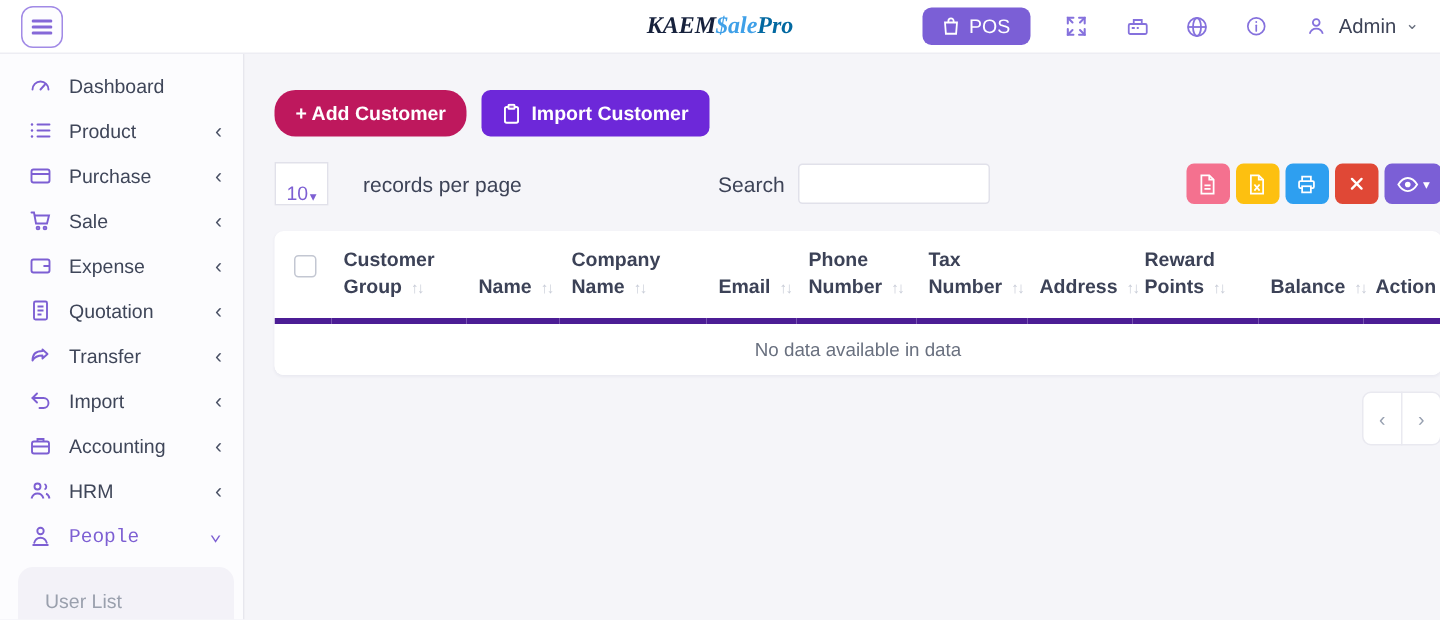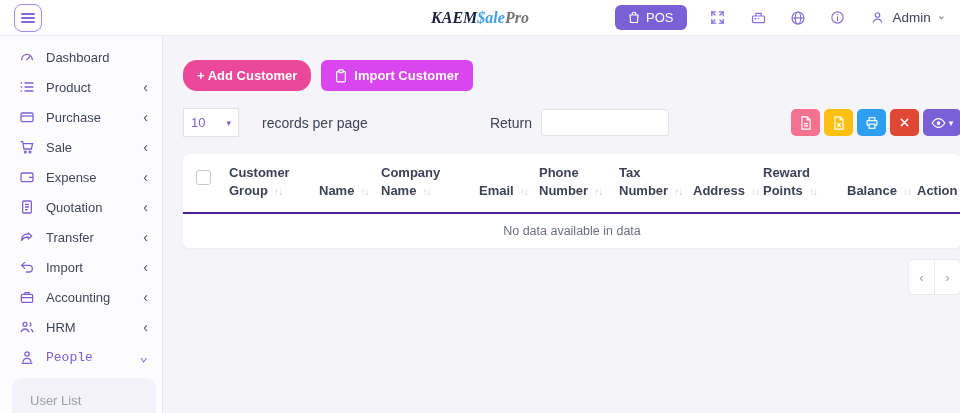--- a/index.html
+++ b/index.html
@@ -8,21 +8,21 @@
 
   
   .navbar { position:relative; height:36px; background:#ffffff; border-bottom:1px solid #ededf3;
             display:flex; align-items:center; padding:0 14px; }
   .hamburger-btn { width:28px; height:28px; border:1.5px solid #a18ae6; border-radius:8px;
                    background:#fdfdff; display:flex; align-items:center; justify-content:center; cursor:pointer; }
   .logo { position:absolute; left:0; right:0; text-align:center; pointer-events:none;
           font-family:"Liberation Serif", serif; font-weight:bold; font-style:italic; font-size:16px; }
   .logo .l-kaem { color:#16213c; }
   .logo .l-sale { color:#3fa0e8; }
-  .logo .l-pro  { color:#737373; }
+  .logo .l-pro  { color:#0369a1; }
   .nav-right { margin-left:auto; display:flex; align-items:center; gap:23px; }
   .pos-btn { display:flex; align-items:center; gap:6px; background:#7b5fd6; color:#fff;
              border:none; border-radius:6px; padding:5px 13px; font-size:13px; cursor:pointer; }
   .nav-ic { width:17px; height:17px; color:#8571dd; display:flex; align-items:center; cursor:pointer; }
   .admin-group { display:flex; align-items:center; gap:6px; cursor:pointer; }
   .admin-label { font-size:13.5px; color:#3d4357; }
   .admin-caret { font-size:11px; color:#6b7280; margin-top:-4px; }
 
   
   .layout { display:flex; height:377px; }
@@ -37,27 +37,27 @@
   .s-chev { margin-left:auto; font-size:14px; line-height:1; color:#4a5165; }
   .side-item.active, .side-item.active .s-chev { color:#7d5fd3;font-family:Liberation Mono, monospace; }
   .submenu { margin:6px 6px 0 12px; background:#f3f2f8; border-radius:10px; height:64px; }
   .submenu-item { padding:15px 0 0 18px; font-size:13px; color:#9aa0ad; cursor:pointer; }
 
   
   .main { flex:1; padding:24px 14px 0 20px; }
   .btn-row { display:flex; gap:10px; }
   .btn { display:flex; align-items:center; gap:7px; border:none; border-radius:6px;
          padding:8px 14px; font-size:13px; font-weight:600; color:#fff; cursor:pointer; }
-  .btn-add { background:#ec4899;border-radius:14px; }
-  .btn-import { background:#d946ef;text-align:center; }
+  .btn-add { background:#be185d;border-radius:14px; }
+  .btn-import { background:#6d28d9;text-align:center; }
 
   .controls-row { margin-top:17px; display:flex; align-items:center; justify-content:space-between; }
   .left-ctrl { display:flex; align-items:center; }
-  .select-box { width:56px; height:29px; background:#fff; border:1px solid #e1e1ea; border-radius:0;
-                display:flex; align-items:center; padding:0 7px; cursor:pointer; }
+  .select-box { width:36px; height:29px; background:#fff; border:1px solid #e1e1ea; border-radius:0;
+                display:flex; align-items:flex-end; padding:0 7px; cursor:pointer; }
   .select-val { font-size:13px; color:#7d5fd3; }
   .select-caret { margin-left:auto; font-size:9px; color:#7d5fd3; }
   .records-label { margin-left:23px; font-size:14px; color:#3d4357; }
   .search-group { display:flex; align-items:center; }
   .search-label { font-size:14px; color:#3d4357; margin-right:9px; }
   .search-input { width:128px; height:27px; border:1px solid #e1e1ea; border-radius:3px;
                   background:#fff; outline:none; padding:0 6px; font-size:13px; color:#3d4357; }
   .export-group { display:flex; gap:4px; }
   .exp-btn { width:29px; height:27px; border:none; border-radius:5px; color:#fff;
              display:flex; align-items:center; justify-content:center; cursor:pointer; }
@@ -67,21 +67,21 @@
   .exp-close { background:#e04836; }
   .exp-eye   { background:#7b5fd6; width:38px; gap:3px; }
   .eye-caret { font-size:9px; color:#fff; }
 
   .table-card { margin-top:17px; background:#fff; border-radius:6px;
                 box-shadow:0 1px 2px rgba(40,40,90,.05); overflow:hidden; }
   table { width:100%; table-layout:fixed; border-collapse:collapse; }
   th { font-size:13px; font-weight:bold; color:#3c4257; text-align:left;
        padding:10px 6px 13px 8px; vertical-align:bottom; line-height:1.35; }
   th.cb-cell { vertical-align:middle; padding-left:13px; padding-bottom:16px; }
-  thead tr { border-bottom:2px solid #4c1d95; }
+  thead tr { border-bottom:4px solid #4c1d95; }
   .checkbox { display:inline-block; width:15px; height:15px; border:1.5px solid #c3c7d2;
               border-radius:3px; background:#fff; cursor:pointer; }
   .sort { font-size:10px; color:#c9cdd8; letter-spacing:-1px; margin-left:6px; white-space:nowrap; }
   td.empty-cell { text-align:center; padding:10px 6px; font-size:12.5px; color:#69707f; background:#fff; }
 
   .footer-row { margin-top:11px; display:flex; align-items:center; }
   .showing-text { font-size:13.5px; color:#3d4357; }
   .pager { margin-left:auto; display:flex; }
   .page-btn { width:27px; height:36px; background:#fff; border:1px solid #e9e9f0;
               display:flex; align-items:center; justify-content:center;
@@ -318,21 +318,21 @@
     <div class="controls-row">
       <div class="left-ctrl">
         <div class="select-box">
           <span class="select-val">10</span>
           <span class="select-caret">▾</span>
         </div>
         <span class="records-label">records per page</span>
       </div>
 
       <div class="search-group">
-        <span class="search-label">Return</span>
+        <span class="search-label">Search</span>
         <input class="search-input" type="text" style="">
       </div>
 
       <div class="export-group">
         <button class="exp-btn exp-pdf">
           <span>
             <svg width="12" height="14" viewBox="0 0 20 24" fill="none" stroke="#fff" stroke-width="2">
                 <path d="M3 1.5h9l5 5v16H3z"></path>
                 <path d="M12 1.5v5h5"></path>
                 <path d="M6.5 13h7M6.5 17h7"></path>

